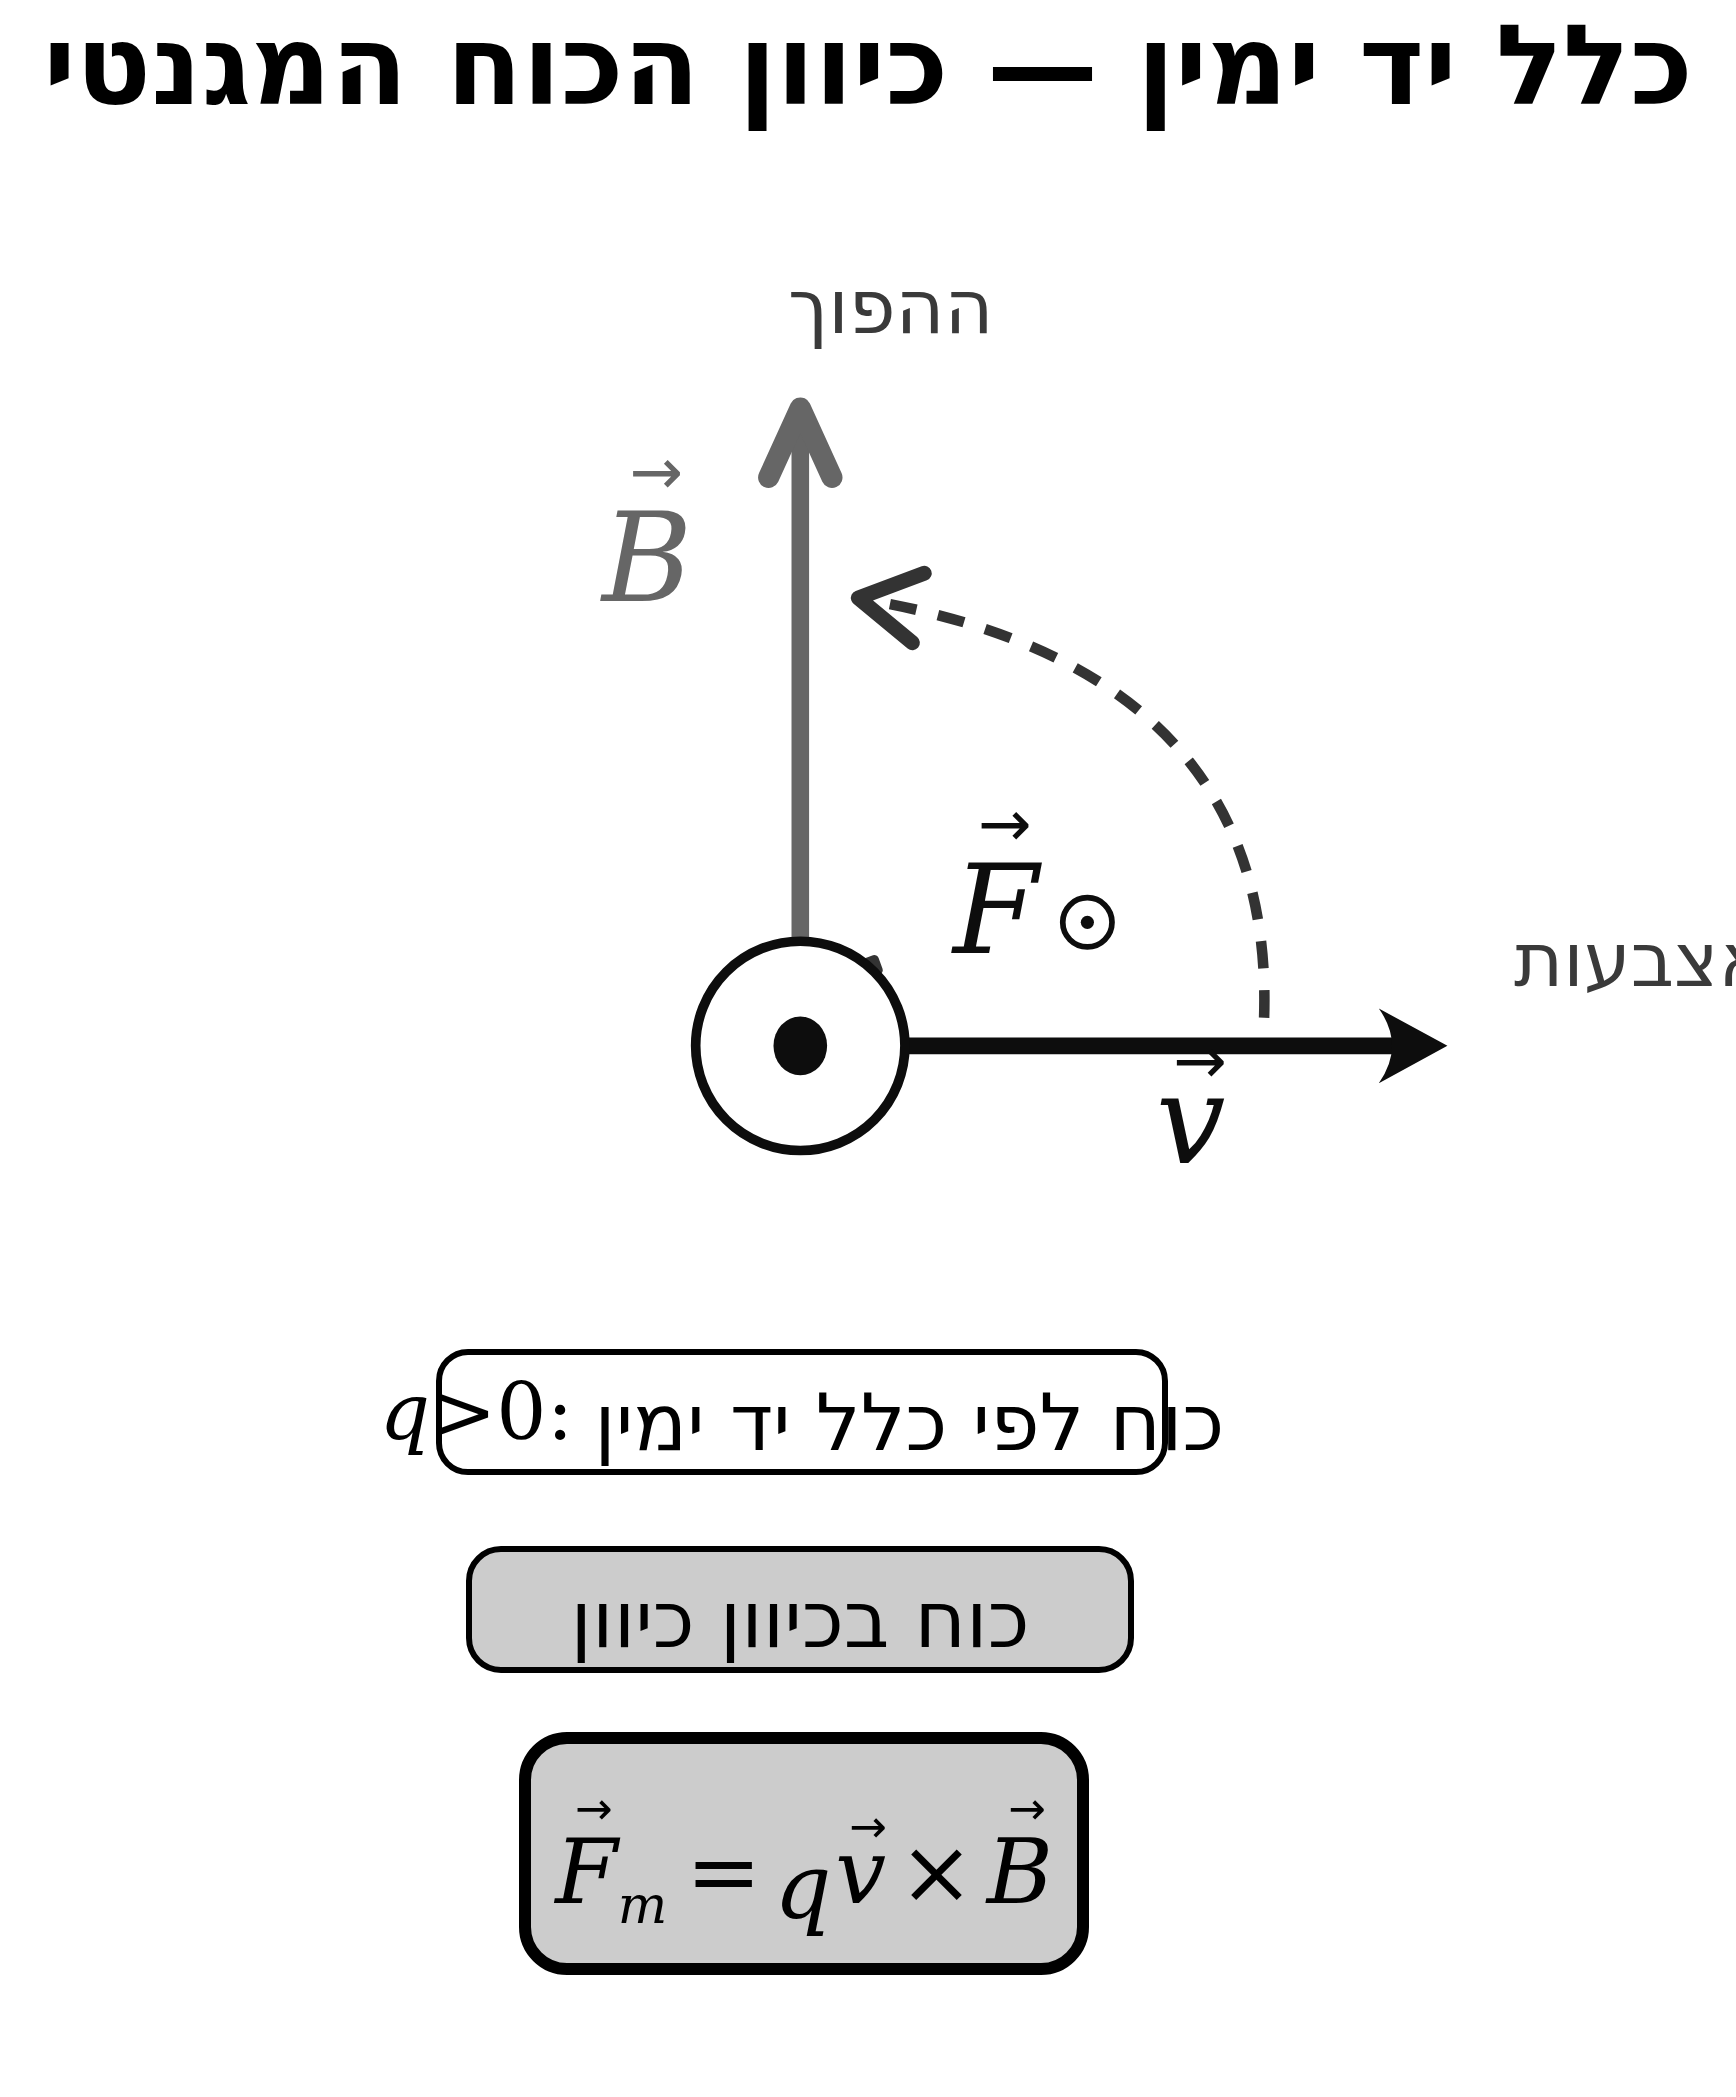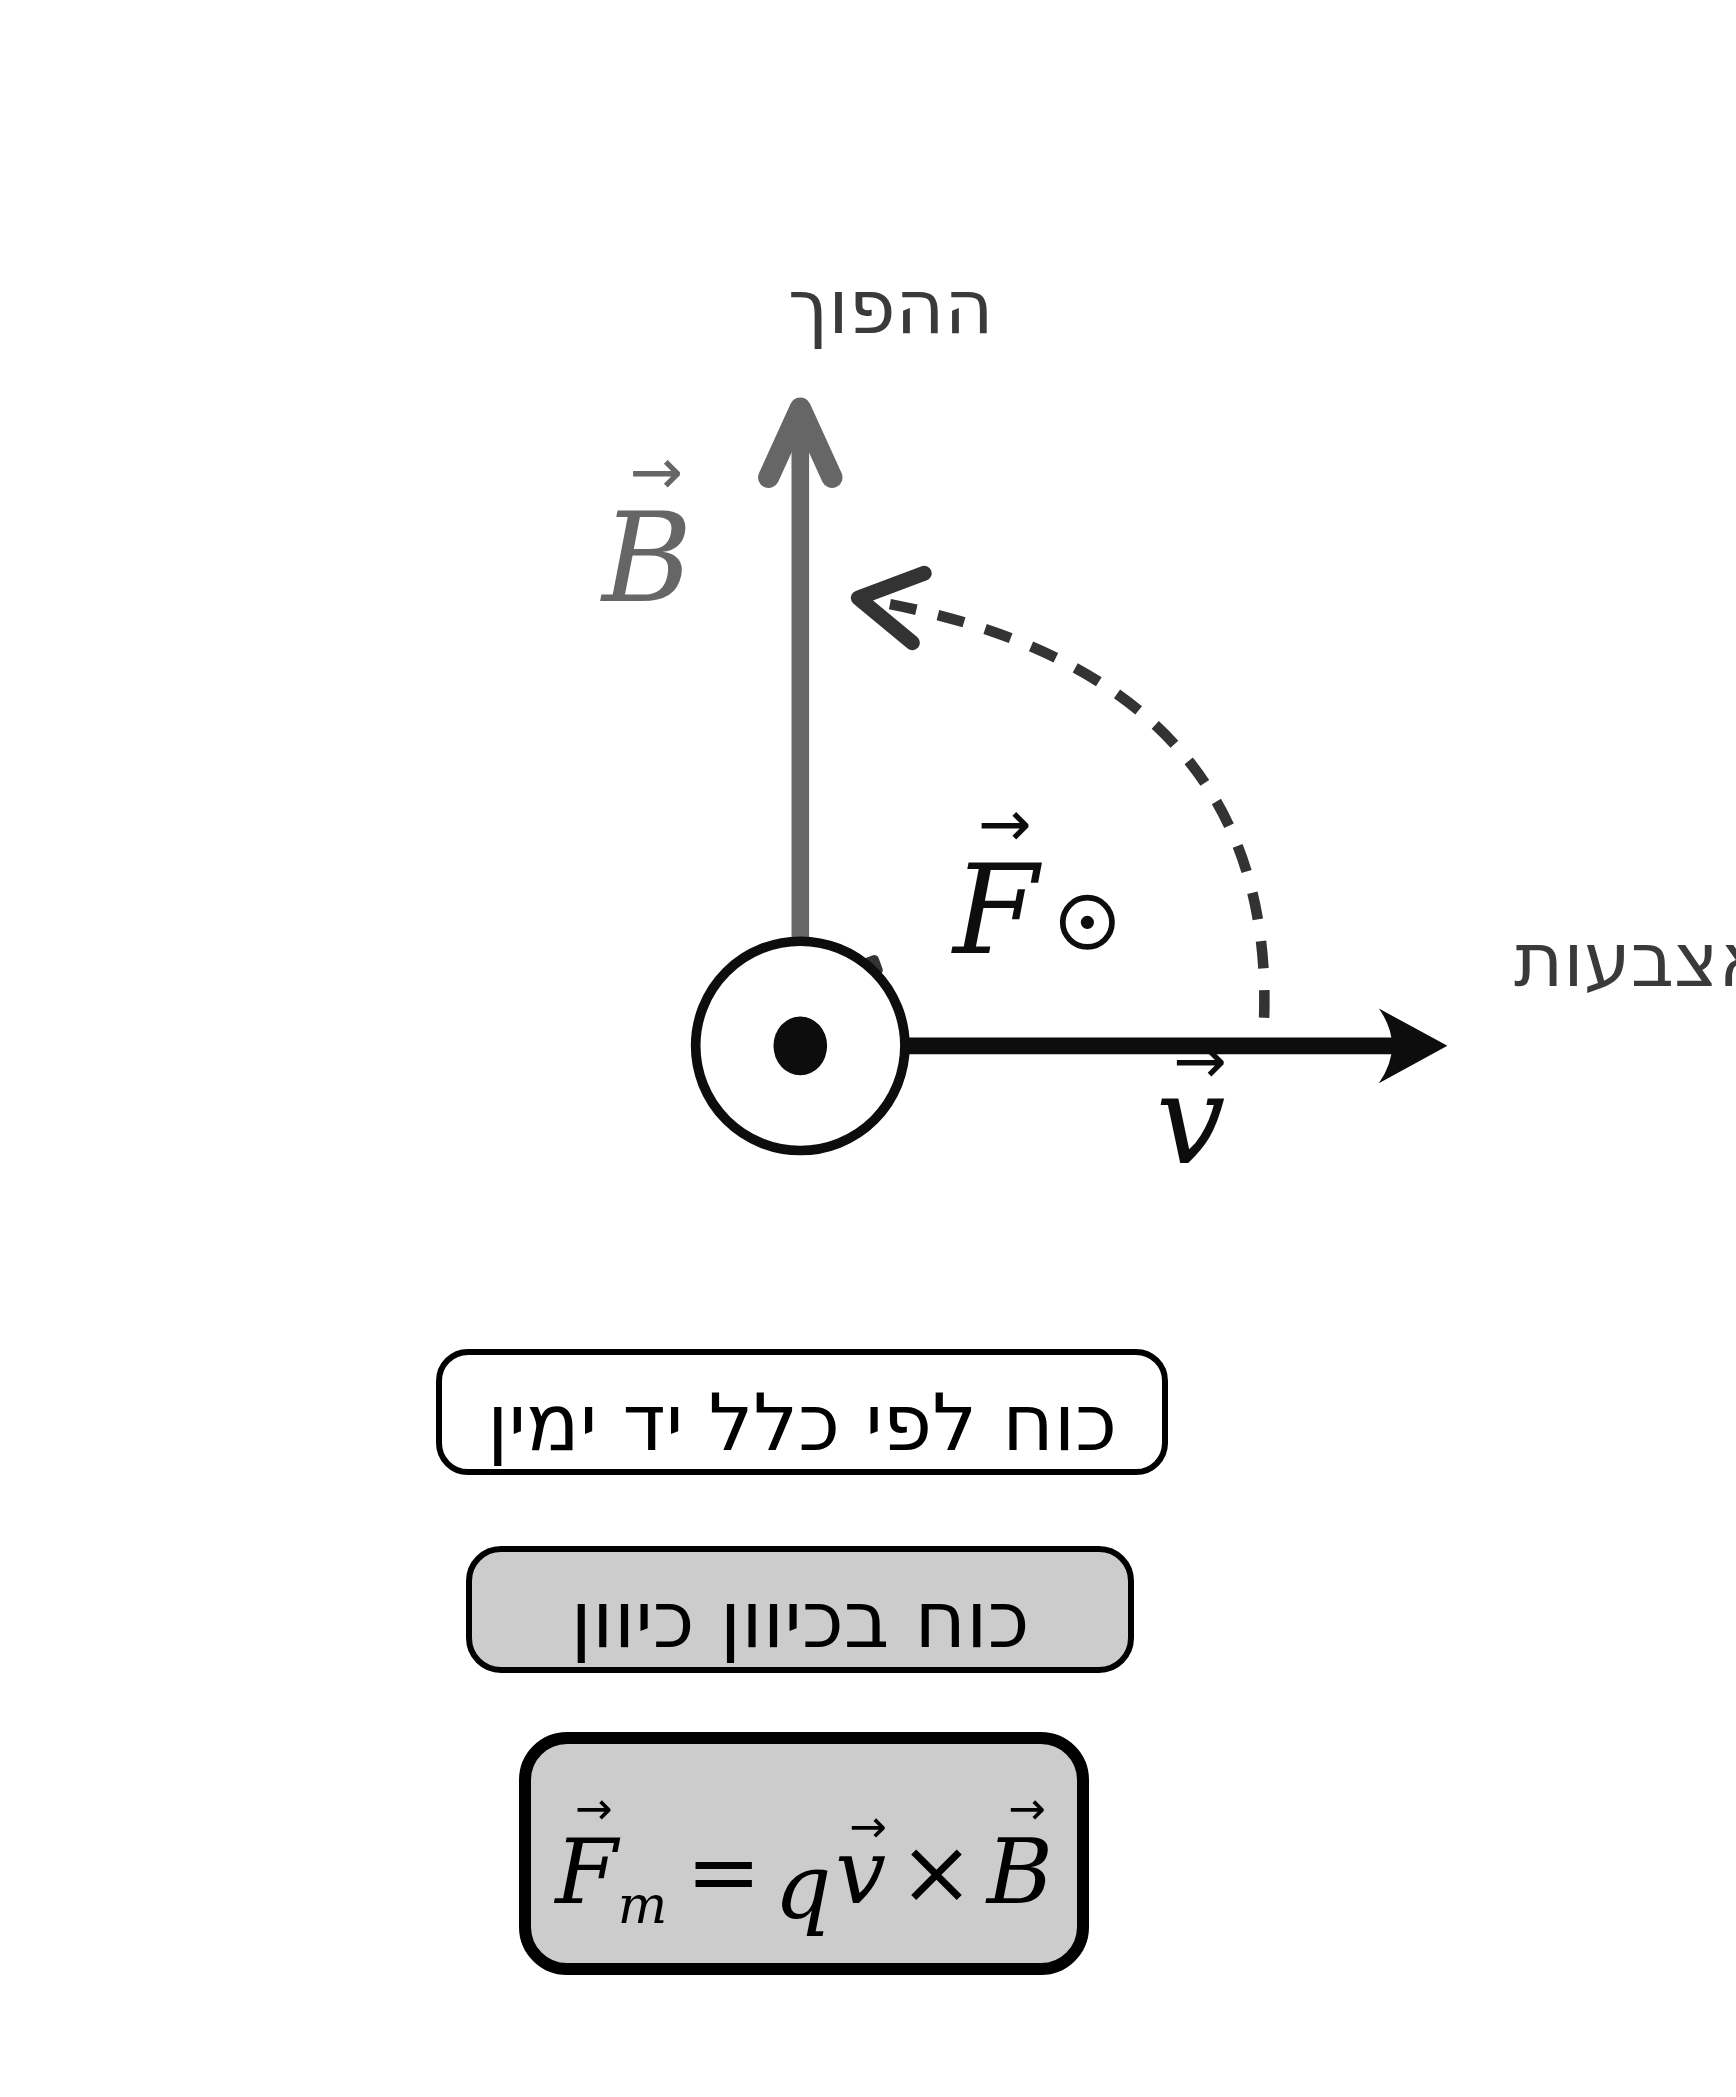--- a/index.html
+++ b/index.html
@@ -81,20 +81,21 @@
     transform:translateY(0.28em); margin-right:0.12em;
   }
   #formula .op{ margin:0 0.14em; }
   #formula .qv{ font-style:italic; transform:translateY(0.16em); margin-right:0.04em; }
 </style>
 </head>
 <body>
 
 <div id="page">
 
+  <div id="title">כלל יד ימין — כיוון הכוח המגנטי</div>
 
   <div id="curl-label" class="heb-label">ההפוך</div>
 
   <div id="fingers-label" class="heb-label">אצבעות</div>
 
   <svg id="diagram-svg" width="1736" height="2097" viewBox="0 0 3948 4770">
     <path d="M 2875 2315 Q 2900 1520 1958 1362" fill="none" stroke="var(--dashed-arc)" stroke-width="24" stroke-dasharray="62 50"></path>
     <path d="M 2102 1304 L 1952 1360 L 2075 1462" fill="none" stroke="var(--dashed-arc)" stroke-width="34" stroke-linecap="round" stroke-linejoin="round"></path>
     <line x1="1820" y1="2379" x2="1820" y2="985" stroke="var(--b-vector)" stroke-width="40"></line>
     <path d="M 1748 1086 L 1820 928 L 1892 1086" fill="none" stroke="var(--b-vector)" stroke-width="48" stroke-linecap="round" stroke-linejoin="round"></path>
@@ -117,20 +118,21 @@
     <span class="vl">F</span>
   </div>
 
   <div id="v-vec" class="vec low">
     <span class="va">→</span>
     <span class="vl">v</span>
   </div>
 
   <div id="box-positive" class="note-box">
     <span class="heb">כוח לפי כלל יד ימין</span>
+    <span class="math" dir="ltr"><span class="q">q</span><span>&gt;0:</span></span>
   </div>
 
   <div id="box-negative" class="note-box">
     <span class="heb">כוח בכיוון כיוון</span>
   </div>
 
   <div id="box-formula">
     <div id="formula" dir="ltr">
       <span class="veci">
         <span class="va">→</span>

